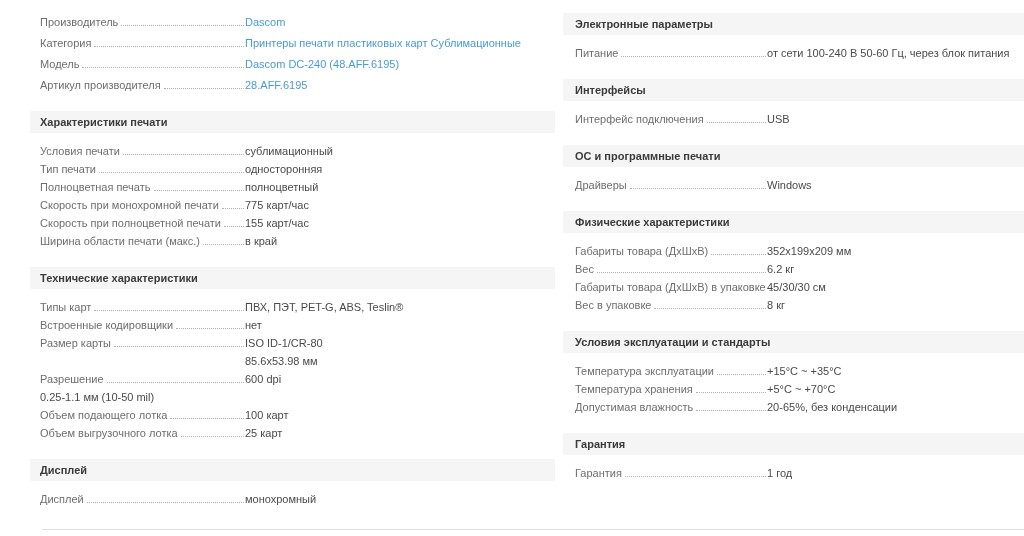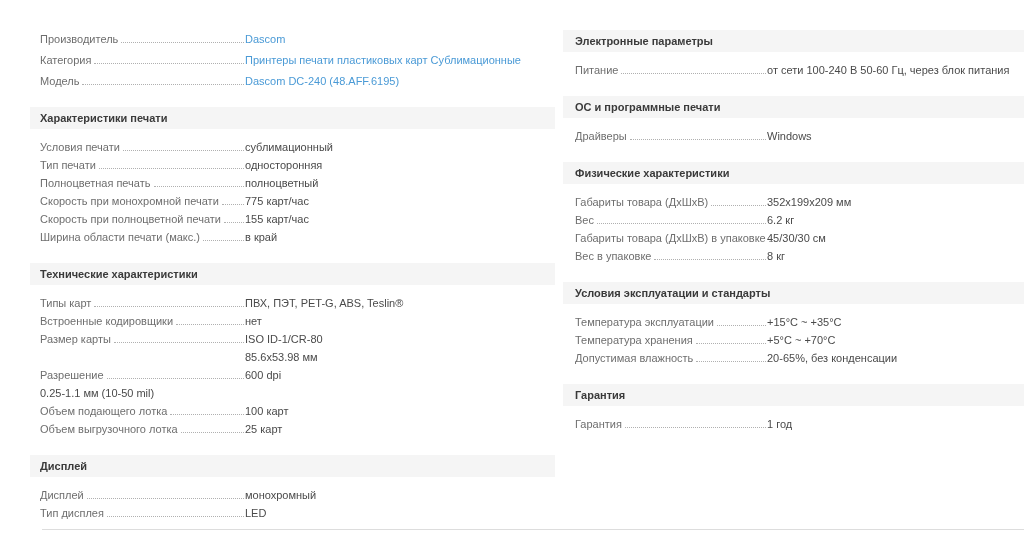--- a/index.html
+++ b/index.html
@@ -6,21 +6,21 @@
   html, body { background: #ffffff; }
   body {
     width: 1024px; height: 536px;
     font-family: "Liberation Sans", sans-serif;
     font-size: 11px;
     color: #4a4a4a;
     overflow: hidden;
     position: relative;
   }
   .page { position: relative; width: 1024px; height: 536px; }
-  .columns { display: flex; padding-top: 30px; }
+  .columns { display: flex; padding-top: 13px; }
   .col { display: block; }
   .col-left  { width: 525px; margin-left: 30px; --label-w: 205px; --pad: 10px; }
   .col-right { width: 461px; margin-left: 8px;  --label-w: 192px; --pad: 12px; }
 
   .spec-section { margin-top: 17px; }
   .spec-section:first-child { margin-top: 0; }
 
   .sec-header {
     height: 22px; line-height: 22px;
     background: var(--header-bg, #f5f5f5);
@@ -75,20 +75,27 @@
               </div>
               <div class="val link">Принтеры печати пластиковых карт Сублимационные</div>
             </div>
             <div class="row">
               <div class="lbl">
                 <span class="lbl-text">Модель</span>
                 <span class="dots"></span>
               </div>
               <div class="val link">Dascom DC-240 (48.AFF.6195)</div>
             </div>
+            <div class="row">
+              <div class="lbl">
+                <span class="lbl-text">Артикул производителя</span>
+                <span class="dots"></span>
+              </div>
+              <div class="val link">28.AFF.6195</div>
+            </div>
           </div>
         </section>
         <section class="spec-section">
           <div class="sec-header">Характеристики печати</div>
           <div class="sec-body">
             <div class="row">
               <div class="lbl">
                 <span class="lbl-text">Условия печати</span>
                 <span class="dots"></span>
               </div>
@@ -183,41 +190,46 @@
         </section>
         <section class="spec-section">
           <div class="sec-header">Дисплей</div>
           <div class="sec-body">
             <div class="row">
               <div class="lbl">
                 <span class="lbl-text">Дисплей</span>
                 <span class="dots"></span>
               </div>
               <div class="val">монохромный</div>
-            </div>
-            <div class="row">
-              <div class="lbl">
-                <span class="lbl-text">Тип дисплея</span>
-                <span class="dots"></span>
-              </div>
-              <div class="val">LED</div>
             </div>
           </div>
         </section>
       </div>
     <div class="col col-right">
         <section class="spec-section">
           <div class="sec-header">Электронные параметры</div>
           <div class="sec-body">
             <div class="row">
               <div class="lbl">
                 <span class="lbl-text">Питание</span>
                 <span class="dots"></span>
               </div>
               <div class="val">от сети 100-240 В 50-60 Гц, через блок питания</div>
+            </div>
+          </div>
+        </section>
+        <section class="spec-section">
+          <div class="sec-header">Интерфейсы</div>
+          <div class="sec-body">
+            <div class="row">
+              <div class="lbl">
+                <span class="lbl-text">Интерфейс подключения</span>
+                <span class="dots"></span>
+              </div>
+              <div class="val">USB</div>
             </div>
           </div>
         </section>
         <section class="spec-section">
           <div class="sec-header">ОС и программные печати</div>
           <div class="sec-body">
             <div class="row">
               <div class="lbl">
                 <span class="lbl-text">Драйверы</span>
                 <span class="dots"></span>

